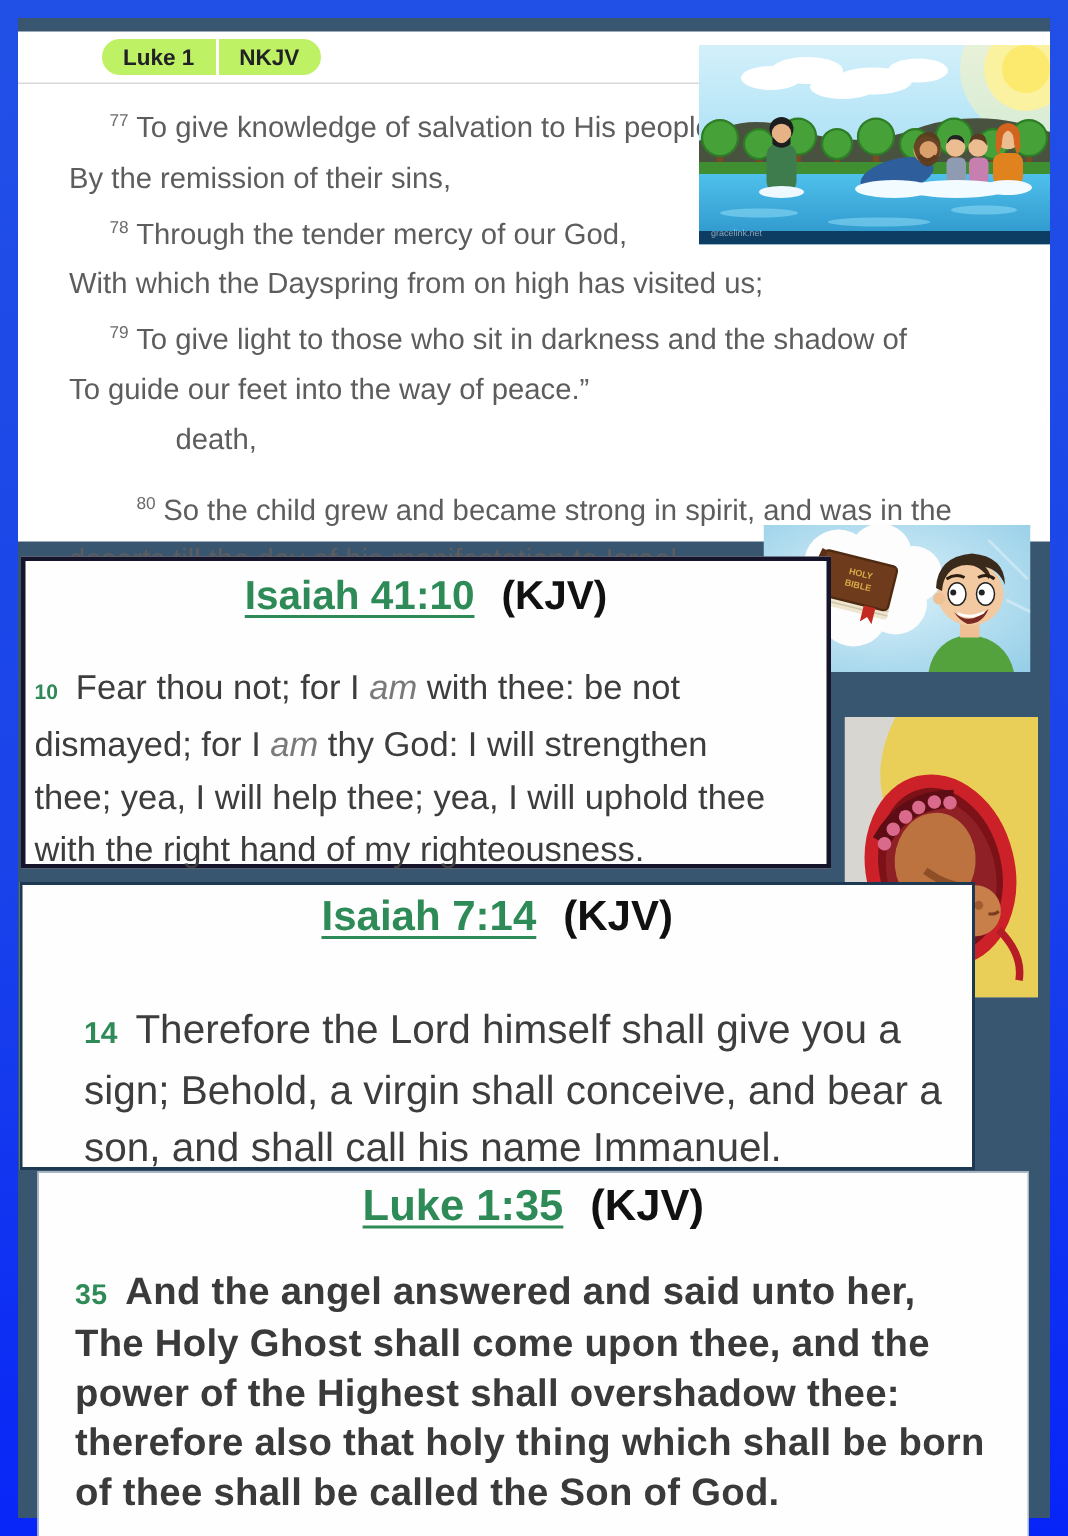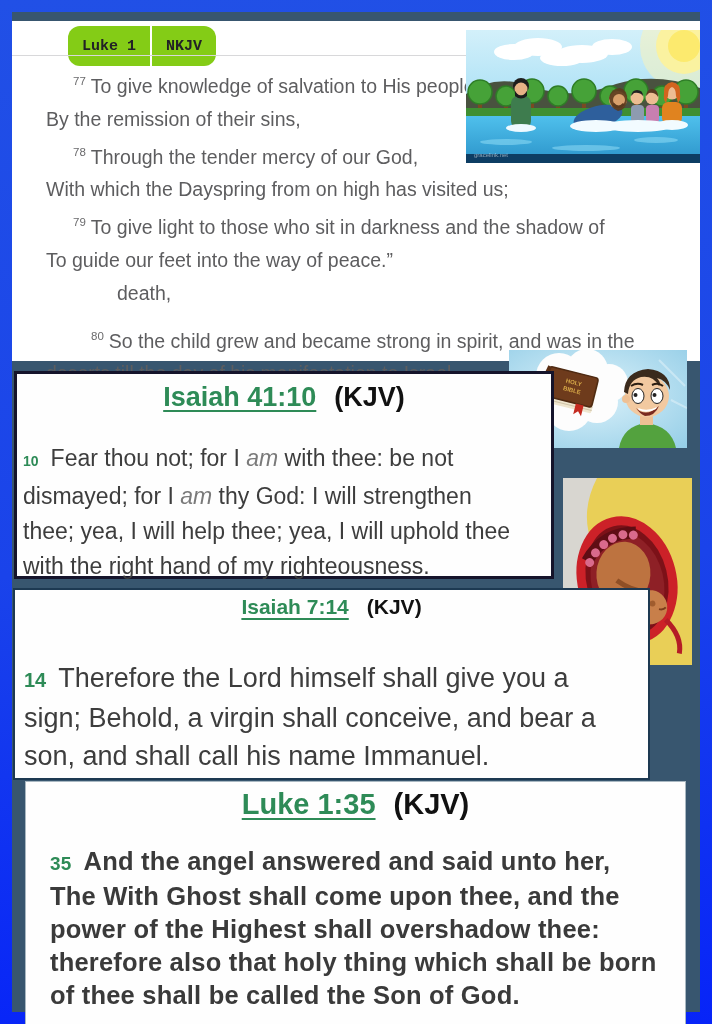--- a/index.html
+++ b/index.html
@@ -6,22 +6,22 @@
   body { font-family:"Liberation Sans", sans-serif; }
   .stage { position:relative; width:712px; height:1024px; overflow:hidden;
            background:linear-gradient(178deg,#2150e6 0%,#1a43ea 55%,#0724f8 100%); }
   .inner { position:absolute; left:12px; top:12px; width:688px; height:1000px;
            background:#38566f; }
 
   
   .app-panel { position:absolute; left:12px; top:21px; width:688px; height:340px;
                background:#ffffff; }
   .tabbar { position:absolute; left:56px; top:5px; height:24px; display:flex; gap:2px; }
-  .pill { background:#84cc16; color:#222226; font-size:15px; font-weight:700;
-          display:flex; align-items:center; padding:0 14px; height:40px;font-family:Liberation Mono, monospace; }
+  .pill { background:#bef264; color:#222226; font-size:15px; font-weight:700;
+          display:flex; align-items:center; padding:0 14px; height:24px; }
   .pill-left  { border-radius:12px 0 0 12px; }
   .pill-right { border-radius:0 12px 12px 0; }
   .app-divider { position:absolute; left:0; top:34px; width:100%; height:1px; background:#d8d8da; }
   .verse-text { position:absolute; left:34px; top:44px; width:620px;
                 font-size:19.5px; line-height:33px; color:#5d5d5f; font-weight:400; }
   .vline sup { font-size:11.5px; vertical-align:super; margin-right:5px; color:#6a6a6c; }
   .v-ind-a { margin-left:27px; }
   .v-ind-b { margin-left:71px; }
   .v-ind-c { margin-left:45px; }
   .v-gap   { margin-top:10px; }
@@ -29,28 +29,28 @@
   
   .img-abs { position:absolute; display:block; }
 
   
   .card { position:absolute; background:#fefefe; }
   .card1 { left:14px; top:371px; width:540px; height:208px; border:3px solid #15142b; }
   .card2 { left:13px; top:588px; width:637px; height:192px; border:2px solid #1d3952; }
   .card3 { left:25px; top:781px; width:661px; height:282px; border:1px solid #a9b8c2; }
   .card-title { text-align:center; font-weight:700; }
   .card1 .card-title { padding-top:8px;  font-size:27px; }
-  .card2 .card-title { padding-top:5px;  font-size:21px; }
+  .card2 .card-title { padding-top:5px;  font-size:28px; }
   .card3 .card-title { padding-top:6px;  font-size:29px; }
   .ref { color:#2e8b57; text-decoration:underline; text-decoration-thickness:2px;
          text-underline-offset:4px; margin-right:18px; }
   .ver { color:#111111; }
   .card-body { color:#3d3d3d; }
   .card1 .card-body { margin-top:28px; padding:0 6px;  font-size:23px;  line-height:35px; }
-  .card2 .card-body { margin-top:40px; padding:0 9px;  font-size:27px;  line-height:38px; }
+  .card2 .card-body { margin-top:40px; padding:0 9px;  font-size:27px;  line-height:38px;margin-left:32px; }
   .card3 .card-body { margin-top:24px; padding:0 24px;  font-size:25.5px; line-height:33px;
                       font-weight:700; letter-spacing:.2px; color:#3a3a3a; }
   .vnum { color:#2e8b57; font-weight:700; margin-right:12px; }
   .card1 .vnum { font-size:14px; }
   .card2 .vnum { font-size:20px; }
   .card3 .vnum { font-size:19px; }
   .em { font-style:italic; color:#7a7a7a; }
 </style>
 </head>
 <body>
@@ -264,19 +264,19 @@
       <div>son, and shall call his name Immanuel.</div>
     </div>
   </div>
 
   <div class="card card3">
     <div class="card-title">
       <span class="ref">Luke 1:35</span><span class="ver">(KJV)</span>
     </div>
     <div class="card-body">
       <div><span class="vnum">35</span><span>And the angel answered and said unto her,</span></div>
-      <div>The With Ghost shall come upon thee, and the</div>
+      <div>The Holy Ghost shall come upon thee, and the</div>
       <div>power of the Highest shall overshadow thee:</div>
       <div>therefore also that holy thing which shall be born</div>
       <div>of thee shall be called the Son of God.</div>
     </div>
   </div>
 </div>
 
 </body></html>

